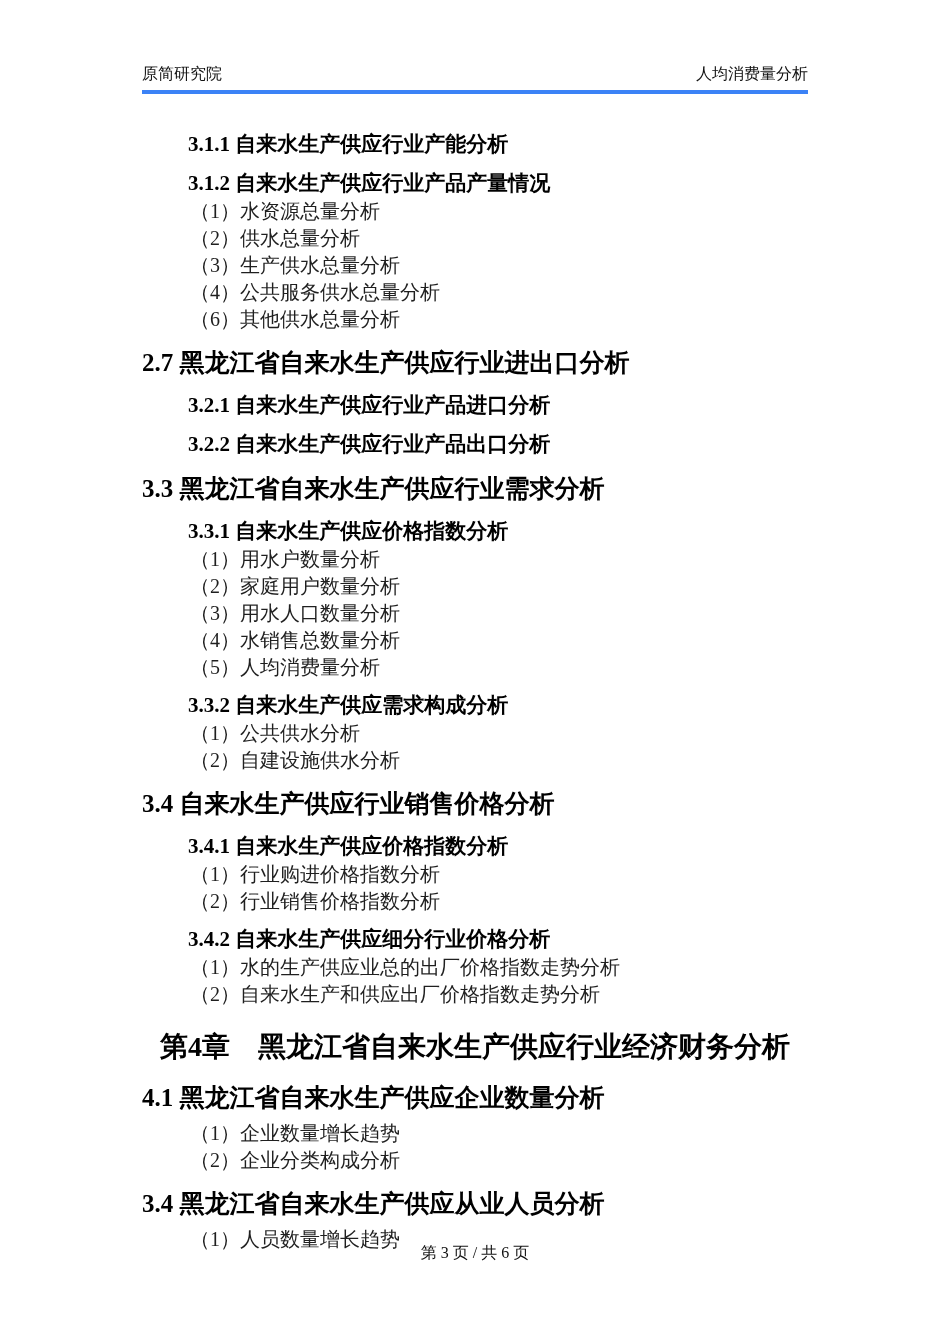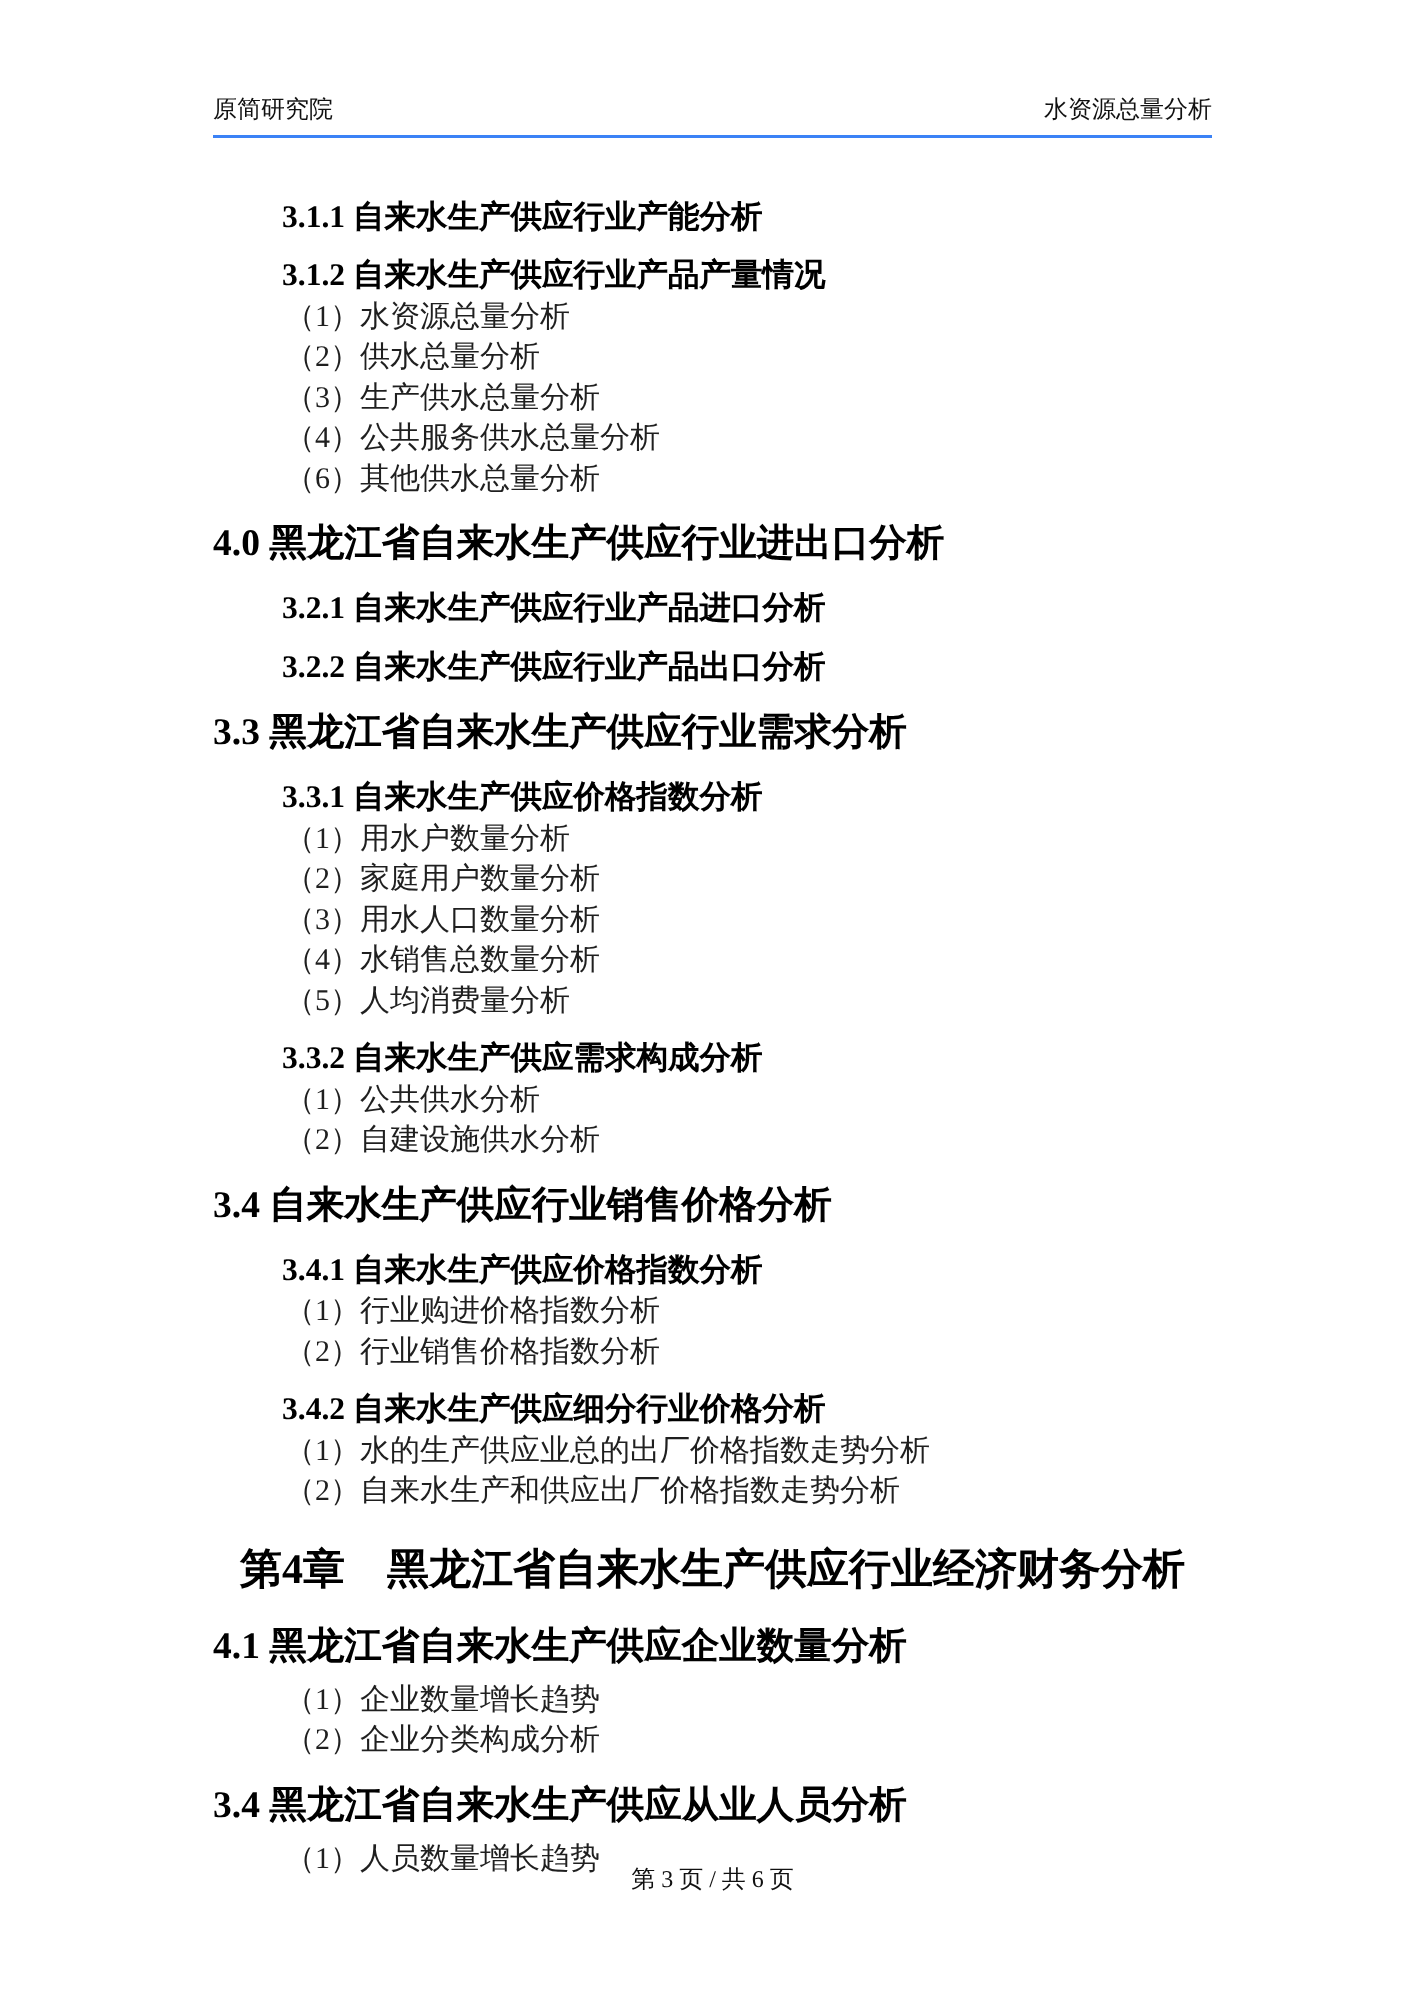--- a/index.html
+++ b/index.html
@@ -22,21 +22,21 @@
     top: 64px;
     left: 142px;
     right: 142px;
     display: flex;
     justify-content: space-between;
     align-items: flex-end;
     font-size: 16px;
     line-height: 20px;
     color: #111111;
     padding-bottom: 6px;
-    border-bottom: 2px solid #3b82f6;
+    border-bottom: 4px solid #3b82f6;
   }
   
   .toc {
     position: absolute;
     top: 120px;
     left: 142px;
     right: 142px;
   }
   .toc-chapter {
     font-size: 28px;
@@ -79,32 +79,32 @@
     color: #111111;
   }
 </style>
 </head>
 <body>
 
 <div class="page">
 
   <div class="header">
     <span>原简研究院</span>
-    <span>水资源总量分析</span>
+    <span>人均消费量分析</span>
   </div>
 
   <div class="toc" id="toc">
       <div class="toc-subsection">3.1.1 自来水生产供应行业产能分析</div>
       <div class="toc-subsection">3.1.2 自来水生产供应行业产品产量情况</div>
       <div class="toc-item">（1）水资源总量分析</div>
       <div class="toc-item">（2）供水总量分析</div>
       <div class="toc-item">（3）生产供水总量分析</div>
       <div class="toc-item">（4）公共服务供水总量分析</div>
       <div class="toc-item">（6）其他供水总量分析</div>
-      <div class="toc-section">4.0 黑龙江省自来水生产供应行业进出口分析</div>
+      <div class="toc-section">2.7 黑龙江省自来水生产供应行业进出口分析</div>
       <div class="toc-subsection">3.2.1 自来水生产供应行业产品进口分析</div>
       <div class="toc-subsection">3.2.2 自来水生产供应行业产品出口分析</div>
       <div class="toc-section">3.3 黑龙江省自来水生产供应行业需求分析</div>
       <div class="toc-subsection">3.3.1 自来水生产供应价格指数分析</div>
       <div class="toc-item">（1）用水户数量分析</div>
       <div class="toc-item">（2）家庭用户数量分析</div>
       <div class="toc-item">（3）用水人口数量分析</div>
       <div class="toc-item">（4）水销售总数量分析</div>
       <div class="toc-item">（5）人均消费量分析</div>
       <div class="toc-subsection">3.3.2 自来水生产供应需求构成分析</div>

